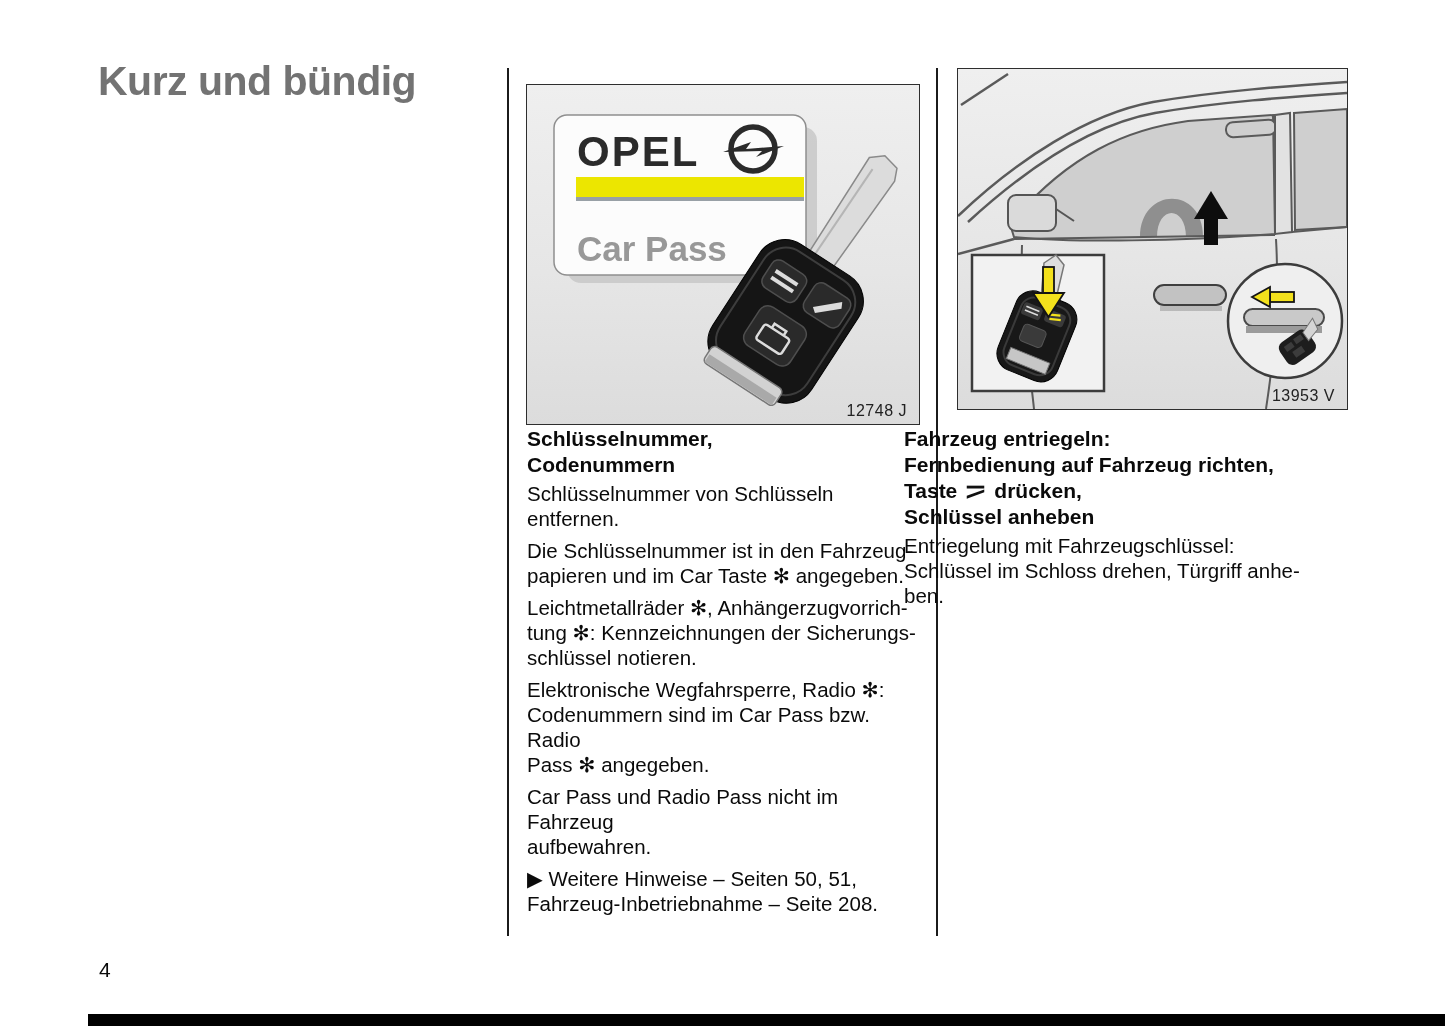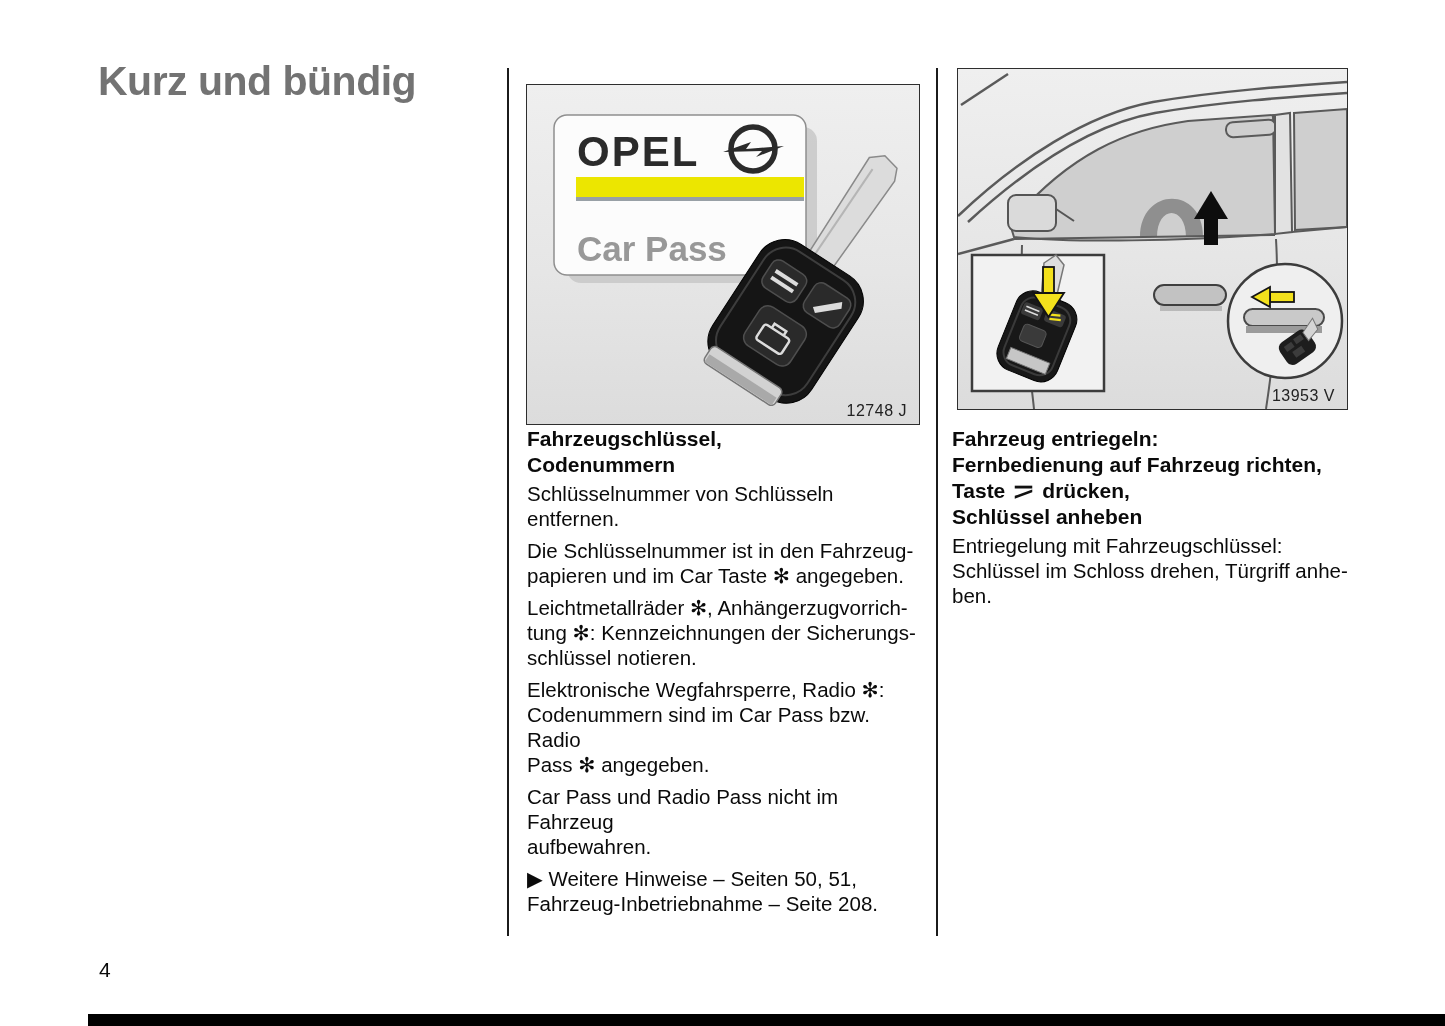--- a/index.html
+++ b/index.html
@@ -22,21 +22,21 @@
   .fig1{left:526px;top:84px;width:392px;height:339px;}
   .fig2{left:957px;top:68px;width:389px;height:340px;}
   .fig svg{display:block;width:100%;height:100%;}
   .fig svg text{font-family:"Liberation Sans","DejaVu Sans",sans-serif;}
   .figlabel{
     position:absolute;right:12px;bottom:4px;font-size:16px;color:#222;
     letter-spacing:0.5px;
   }
   .col{position:absolute;width:398px;font-size:20.5px;line-height:25px;}
   .col1{left:527px;top:426px;}
-  .col2{left:952px;top:426px;}
+  .col2{left:904px;top:426px;}
   .col h2{font-size:21px;line-height:26px;font-weight:bold;margin:0 0 3px 0;}
   .col p{margin:0 0 7px 0;}
   .pre{white-space:pre-line;}
   .unlock-icon{display:inline-block;width:23px;height:15px;margin:0 7px;vertical-align:-1px;}
   .pagenum{position:absolute;left:99px;top:958px;font-size:21px;}
   .bottom-bar{position:absolute;left:88px;bottom:0;width:1357px;height:12px;background:#000;}
 </style>
 </head>
 <body>
 
@@ -166,21 +166,21 @@
       <g>
         <rect x="85" y="198" width="11" height="26" fill="#f3e11c" stroke="#141414" stroke-width="1.8"></rect>
         <polygon points="75,224 106,224 90.5,248" fill="#f3e11c" stroke="#141414" stroke-width="1.8"></polygon>
       </g>
     </g>
   </svg>
   <figcaption class="figlabel">13953 V</figcaption>
 </figure>
 
 <section class="col col1">
-  <h2 class="pre">Fahrzeugschlüssel,
+  <h2 class="pre">Schlüsselnummer,
 Codenummern</h2>
   <p class="pre">Schlüsselnummer von Schlüsseln entfernen.</p>
   <p class="pre">Die Schlüsselnummer ist in den Fahrzeug-
 papieren und im Car Taste ✻ angegeben.</p>
   <p class="pre">Leichtmetallräder ✻, Anhängerzugvorrich-
 tung ✻: Kennzeichnungen der Sicherungs-
 schlüssel notieren.</p>
   <p class="pre">Elektronische Wegfahrsperre, Radio ✻:
 Codenummern sind im Car Pass bzw. Radio
 Pass ✻ angegeben.</p>

